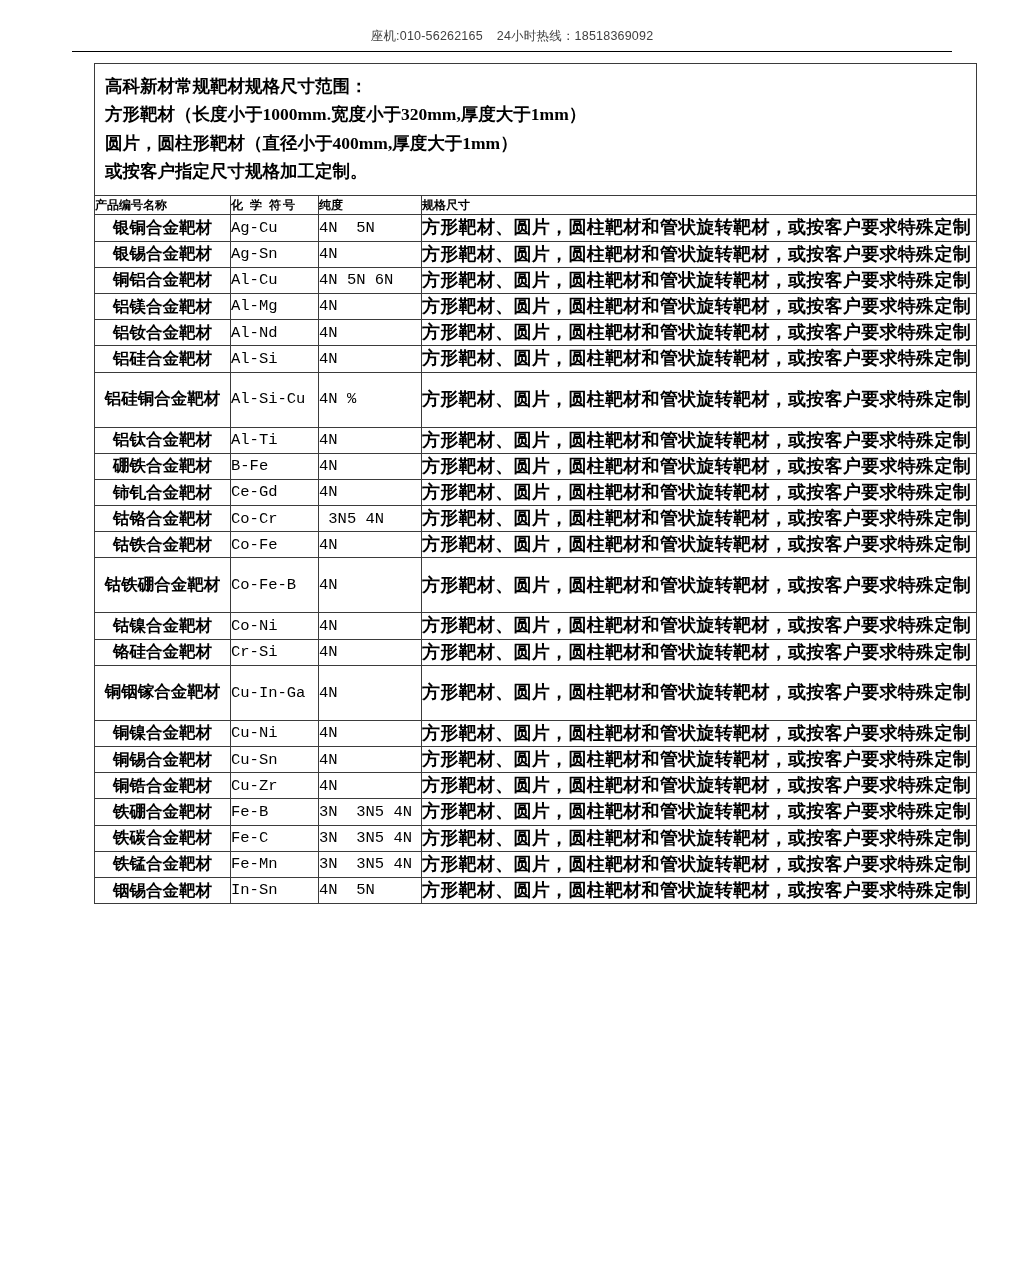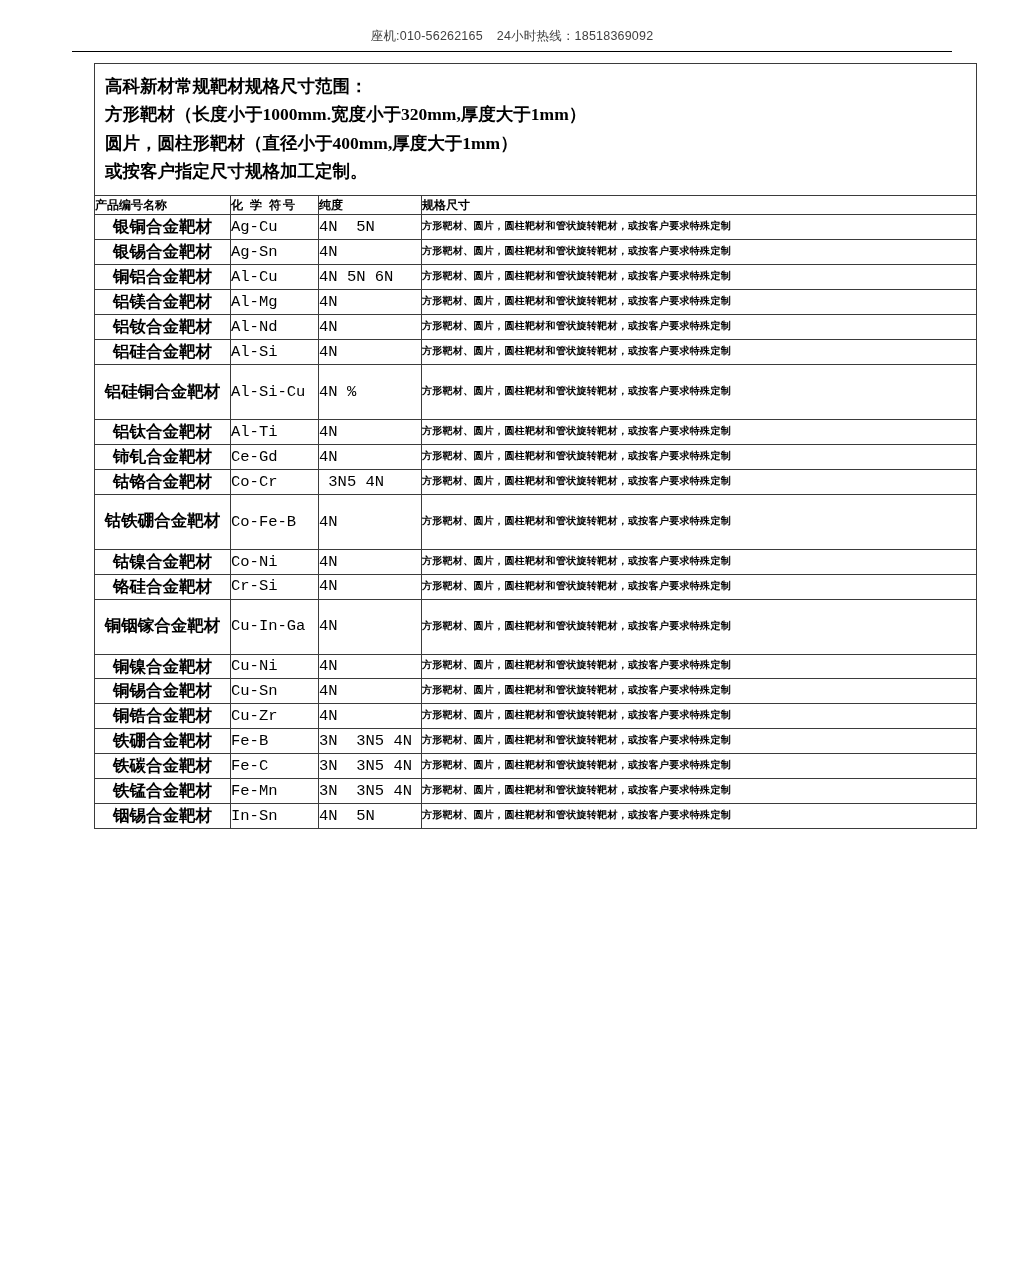--- a/index.html
+++ b/index.html
@@ -101,23 +101,23 @@
   }
   .c-pur {
     font-family: "Liberation Mono", "DejaVu Sans Mono", monospace;
     font-size: 15.5px;
     padding: 4px 3px 4px 5px;
     vertical-align: top;
     line-height: 1.3;
     white-space: pre;
   }
   .c-spec {
-    font-family: Liberation Mono, monospace;
+    font-family: Liberation Serif, serif;
     font-weight: bold;
-    font-size: 10px;
+    font-size: 18px;
     padding: 5px 6px 5px 7px;
     letter-spacing: 0.3px;
     line-height: 1.4;
     white-space: nowrap;
     margin-top: 48px;
   }
   .tall .c-name { line-height: 1.5; }
   col.col-name { width: 136px; }
   col.col-sym  { width: 88px;  }
   col.col-pur  { width: 103px; }
@@ -200,31 +200,43 @@
             <td class="c-pur">4N %</td>
             <td class="c-spec">方形靶材、圆片，圆柱靶材和管状旋转靶材，或按客户要求特殊定制</td>
           </tr>
           <tr>
             <td class="c-name">铝钛合金靶材</td>
             <td class="c-sym">Al-Ti</td>
             <td class="c-pur">4N</td>
             <td class="c-spec">方形靶材、圆片，圆柱靶材和管状旋转靶材，或按客户要求特殊定制</td>
           </tr>
           <tr>
+            <td class="c-name">硼铁合金靶材</td>
+            <td class="c-sym">B-Fe</td>
+            <td class="c-pur">4N</td>
+            <td class="c-spec">方形靶材、圆片，圆柱靶材和管状旋转靶材，或按客户要求特殊定制</td>
+          </tr>
+          <tr>
             <td class="c-name">铈钆合金靶材</td>
             <td class="c-sym">Ce-Gd</td>
             <td class="c-pur">4N</td>
             <td class="c-spec">方形靶材、圆片，圆柱靶材和管状旋转靶材，或按客户要求特殊定制</td>
           </tr>
           <tr>
             <td class="c-name">钴铬合金靶材</td>
             <td class="c-sym">Co-Cr</td>
             <td class="c-pur"> 3N5 4N</td>
             <td class="c-spec">方形靶材、圆片，圆柱靶材和管状旋转靶材，或按客户要求特殊定制</td>
           </tr>
+          <tr>
+            <td class="c-name">钴铁合金靶材</td>
+            <td class="c-sym">Co-Fe</td>
+            <td class="c-pur">4N</td>
+            <td class="c-spec">方形靶材、圆片，圆柱靶材和管状旋转靶材，或按客户要求特殊定制</td>
+          </tr>
           <tr class="tall">
             <td class="c-name" style="height: 54px;">钴铁硼合金靶材</td>
             <td class="c-sym">Co-Fe-B</td>
             <td class="c-pur">4N</td>
             <td class="c-spec">方形靶材、圆片，圆柱靶材和管状旋转靶材，或按客户要求特殊定制</td>
           </tr>
           <tr>
             <td class="c-name">钴镍合金靶材</td>
             <td class="c-sym">Co-Ni</td>
             <td class="c-pur">4N</td>

